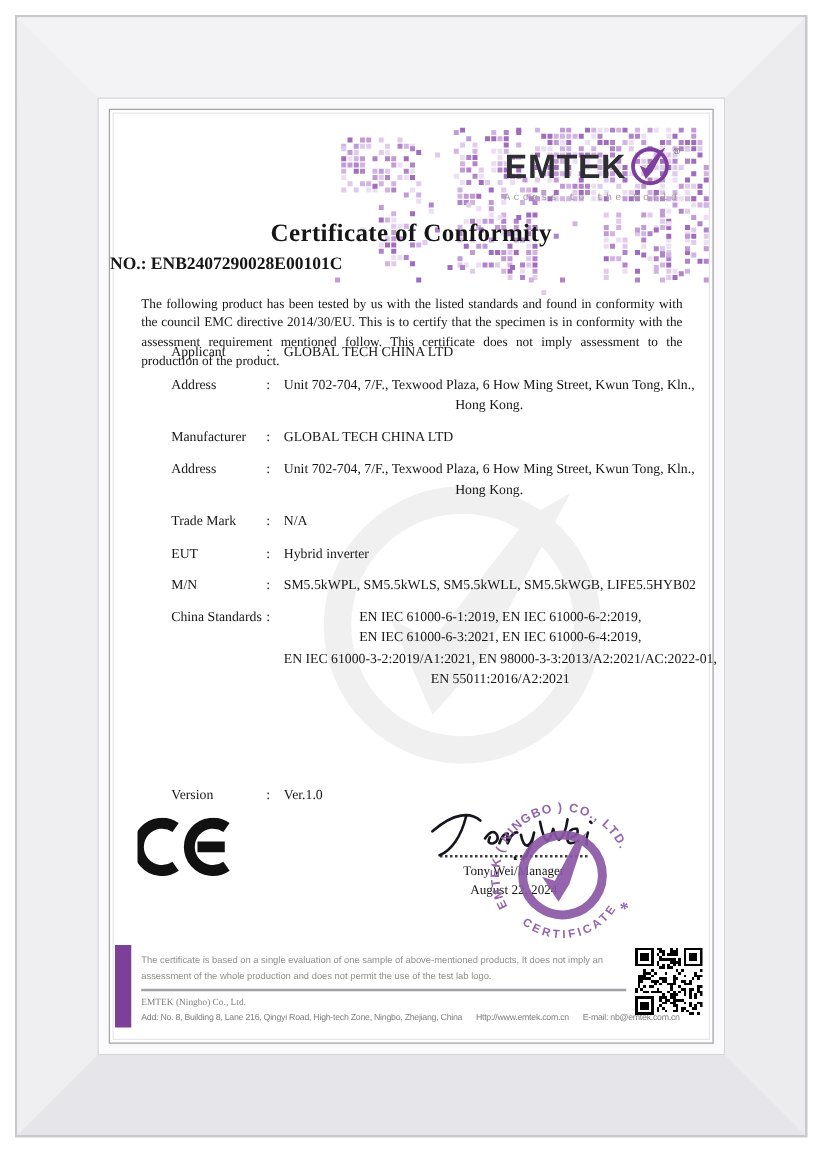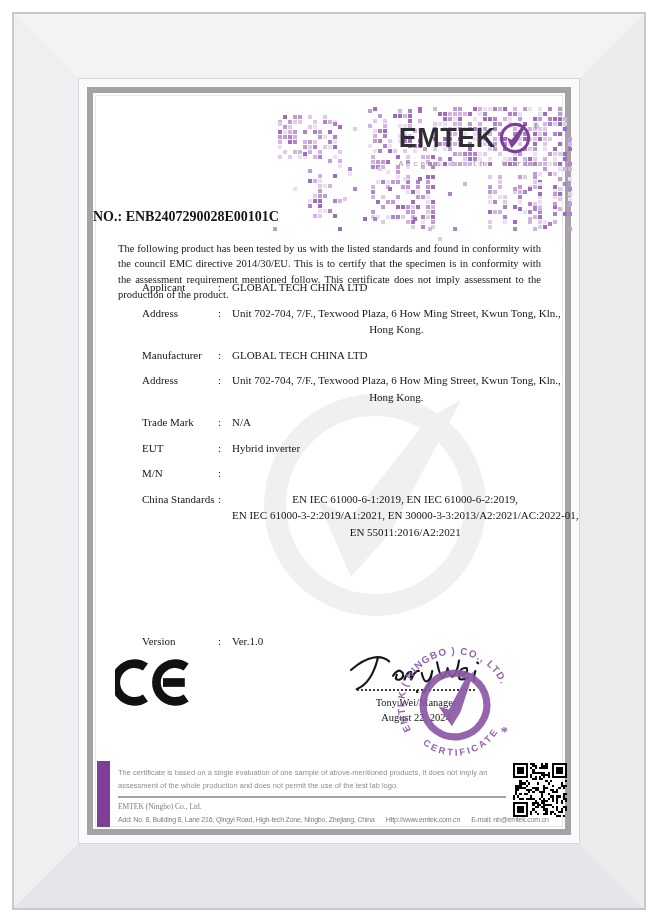--- a/index.html
+++ b/index.html
@@ -5,21 +5,21 @@
   html,body{margin:0;padding:0;background:#ffffff;}
   .canvas{position:relative;width:658px;height:922px;background:#fff;overflow:hidden;
           font-family:"Liberation Serif","DejaVu Serif",serif;color:#161616;}
   
   .mat{position:absolute;inset:12px;border:2px solid #c9c9cd;}
   .frame-face{position:absolute;inset:0;border-style:solid;border-width:65px;
               border-top-color:#f3f3f6;border-left-color:#efeff2;
               border-right-color:#ececef;border-bottom-color:#e6e6ea;}
   .lip{position:absolute;inset:0;border:8px solid #fafafc;
        box-shadow:0 0 0 1px #d6d6da, inset 0 0 0 1px #e9e9ed;}
-  .page{position:absolute;inset:0;background:#fff;border:6px solid #a3a3a3;
+  .page{position:absolute;inset:0;background:#fff;border:1px solid #a3a3a3;
         box-shadow:inset 0 0 0 2px #fff, inset 0 0 0 3px #e8e8ec;}
   .page-inner{position:absolute;inset:0;}
 
   
   .map-svg{position:absolute;top:14px;left:180px;width:300px;height:150px;z-index:1;}
   .logo-block{position:absolute;top:28px;right:26px;text-align:right;z-index:2;}
   .brand-row{display:flex;align-items:center;justify-content:flex-end;gap:2px;}
   .brand{font-family:"Liberation Sans","DejaVu Sans",sans-serif;font-weight:bold;
          font-size:27px;letter-spacing:.5px;color:#2d2d33;line-height:30px;}
   .reg{font-family:"Liberation Sans",sans-serif;font-size:7px;color:#555;align-self:flex-start;margin-top:2px;}
@@ -645,20 +645,21 @@
                 <span class="brand">EMTEK</span>
                 <svg width="34" height="34" viewBox="0 0 100 100">
                   <circle cx="50" cy="50" r="40" fill="none" stroke="#7d3f9b" stroke-width="9"></circle>
                   <path d="M40 80 L26 48 L40 55 L72 14 L86 6 L56 62 Z" fill="#7d3f9b"></path>
                 </svg>
                 <span class="reg">®</span>
               </div>
               <div class="tagline">Access to the World</div>
             </div>
 
+            <div class="title">Certificate of Conformity</div>
             <div class="cert-no">NO.: ENB2407290028E00101C</div>
 
             <p class="intro">The following product has been tested by us with the listed standards and found in conformity with the council EMC directive 2014/30/EU. This is to certify that the specimen is in conformity with the assessment requirement mentioned follow. This certificate does not imply assessment to the production of the product.</p>
 
             <div class="fields" id="fields-host">
   <div class="field-row">
     <span class="f-label">Applicant</span>
     <span class="f-colon">:</span>
     <span class="f-value">
                     <div>GLOBAL TECH CHINA LTD</div>
@@ -703,28 +704,32 @@
     <span class="f-label">EUT</span>
     <span class="f-colon">:</span>
     <span class="f-value">
                     <div>Hybrid inverter</div>
                   </span>
   </div>
 
   <div class="field-row">
     <span class="f-label">M/N</span>
     <span class="f-colon">:</span>
+    <span class="f-value">
+                    <div>SM5.5kWPL, SM5.5kWLS, SM5.5kWLL, SM5.5kWGB, LIFE5.5HYB02</div>
+                  </span>
   </div>
 
   <div class="field-row">
     <span class="f-label">China Standards</span>
     <span class="f-colon">:</span>
     <span class="f-value">
                     <div>EN IEC 61000-6-1:2019, EN IEC 61000-6-2:2019,</div>
-                    <div>EN IEC 61000-3-2:2019/A1:2021,  EN 30000-3-3:2013/A2:2021/AC:2022-01,</div>
+                    <div>EN IEC 61000-6-3:2021, EN IEC 61000-6-4:2019,</div>
+                    <div>EN IEC 61000-3-2:2019/A1:2021,  EN 98000-3-3:2013/A2:2021/AC:2022-01,</div>
                     <div>EN 55011:2016/A2:2021</div>
                   </span>
   </div>
 </div>
 
             <div class="version-row field-row">
               <span class="f-label">Version</span>
               <span class="f-colon">:</span>
               <span class="f-value">
                   <div>Ver.1.0</div>

